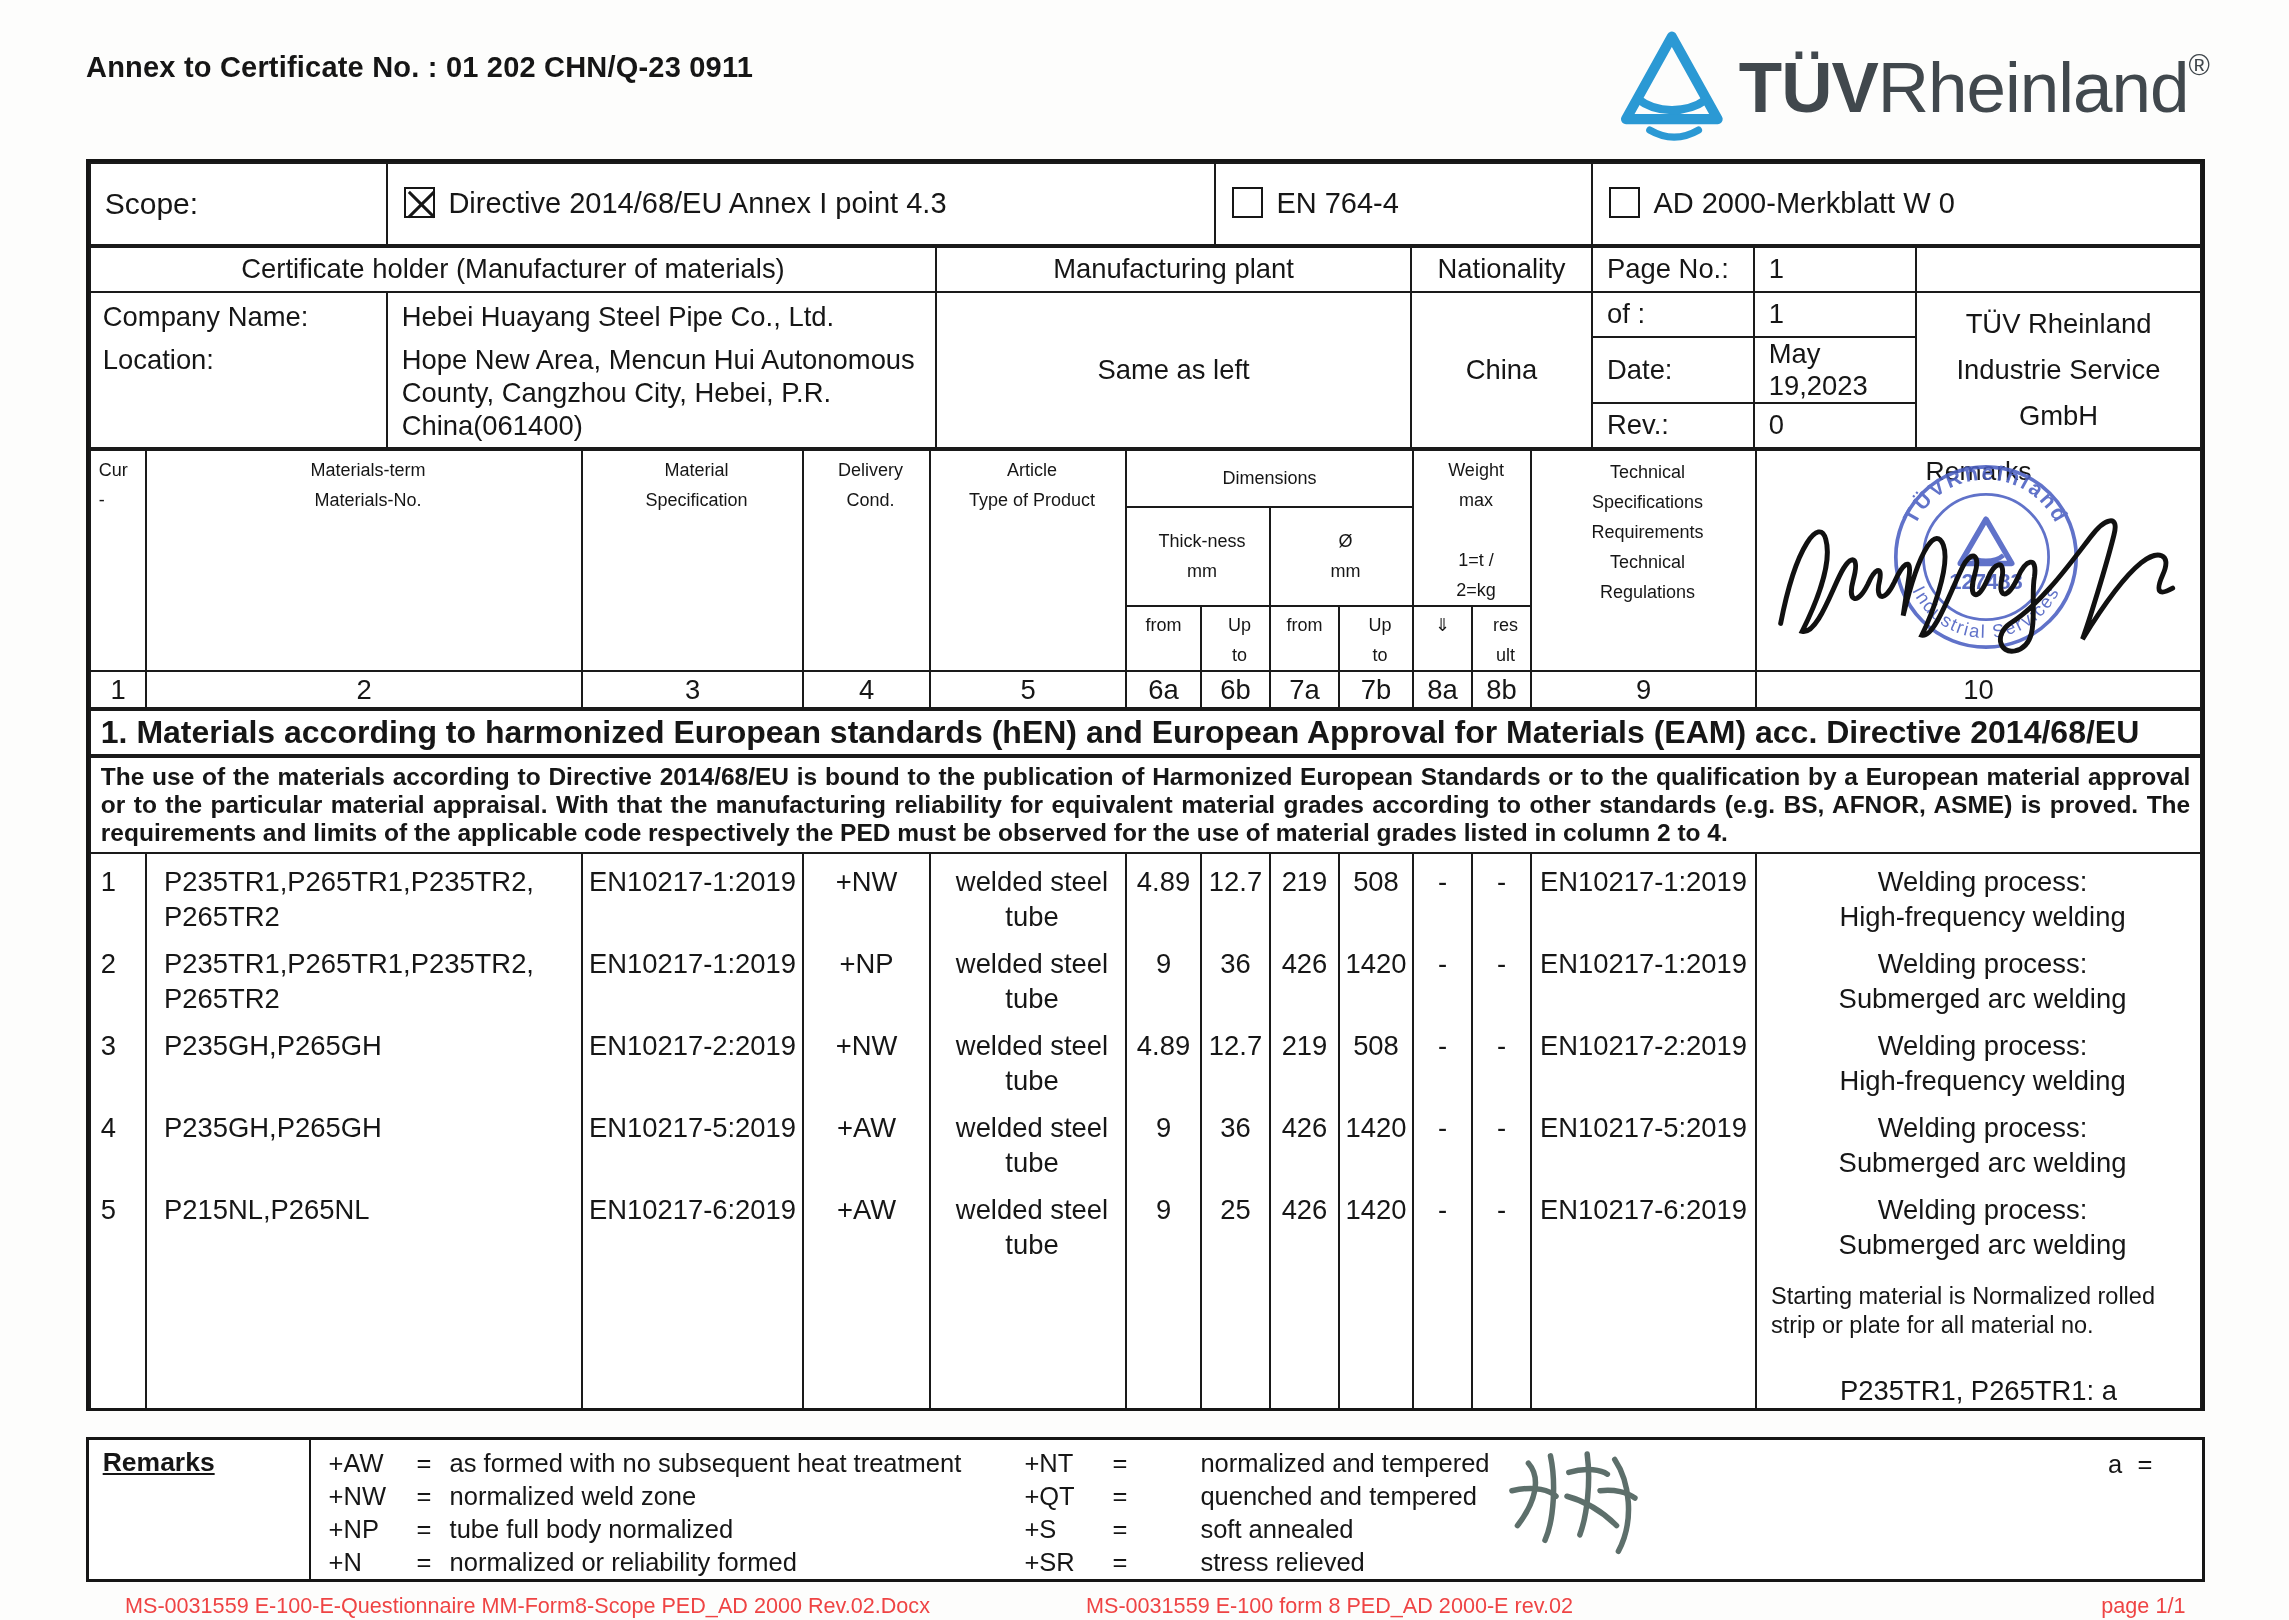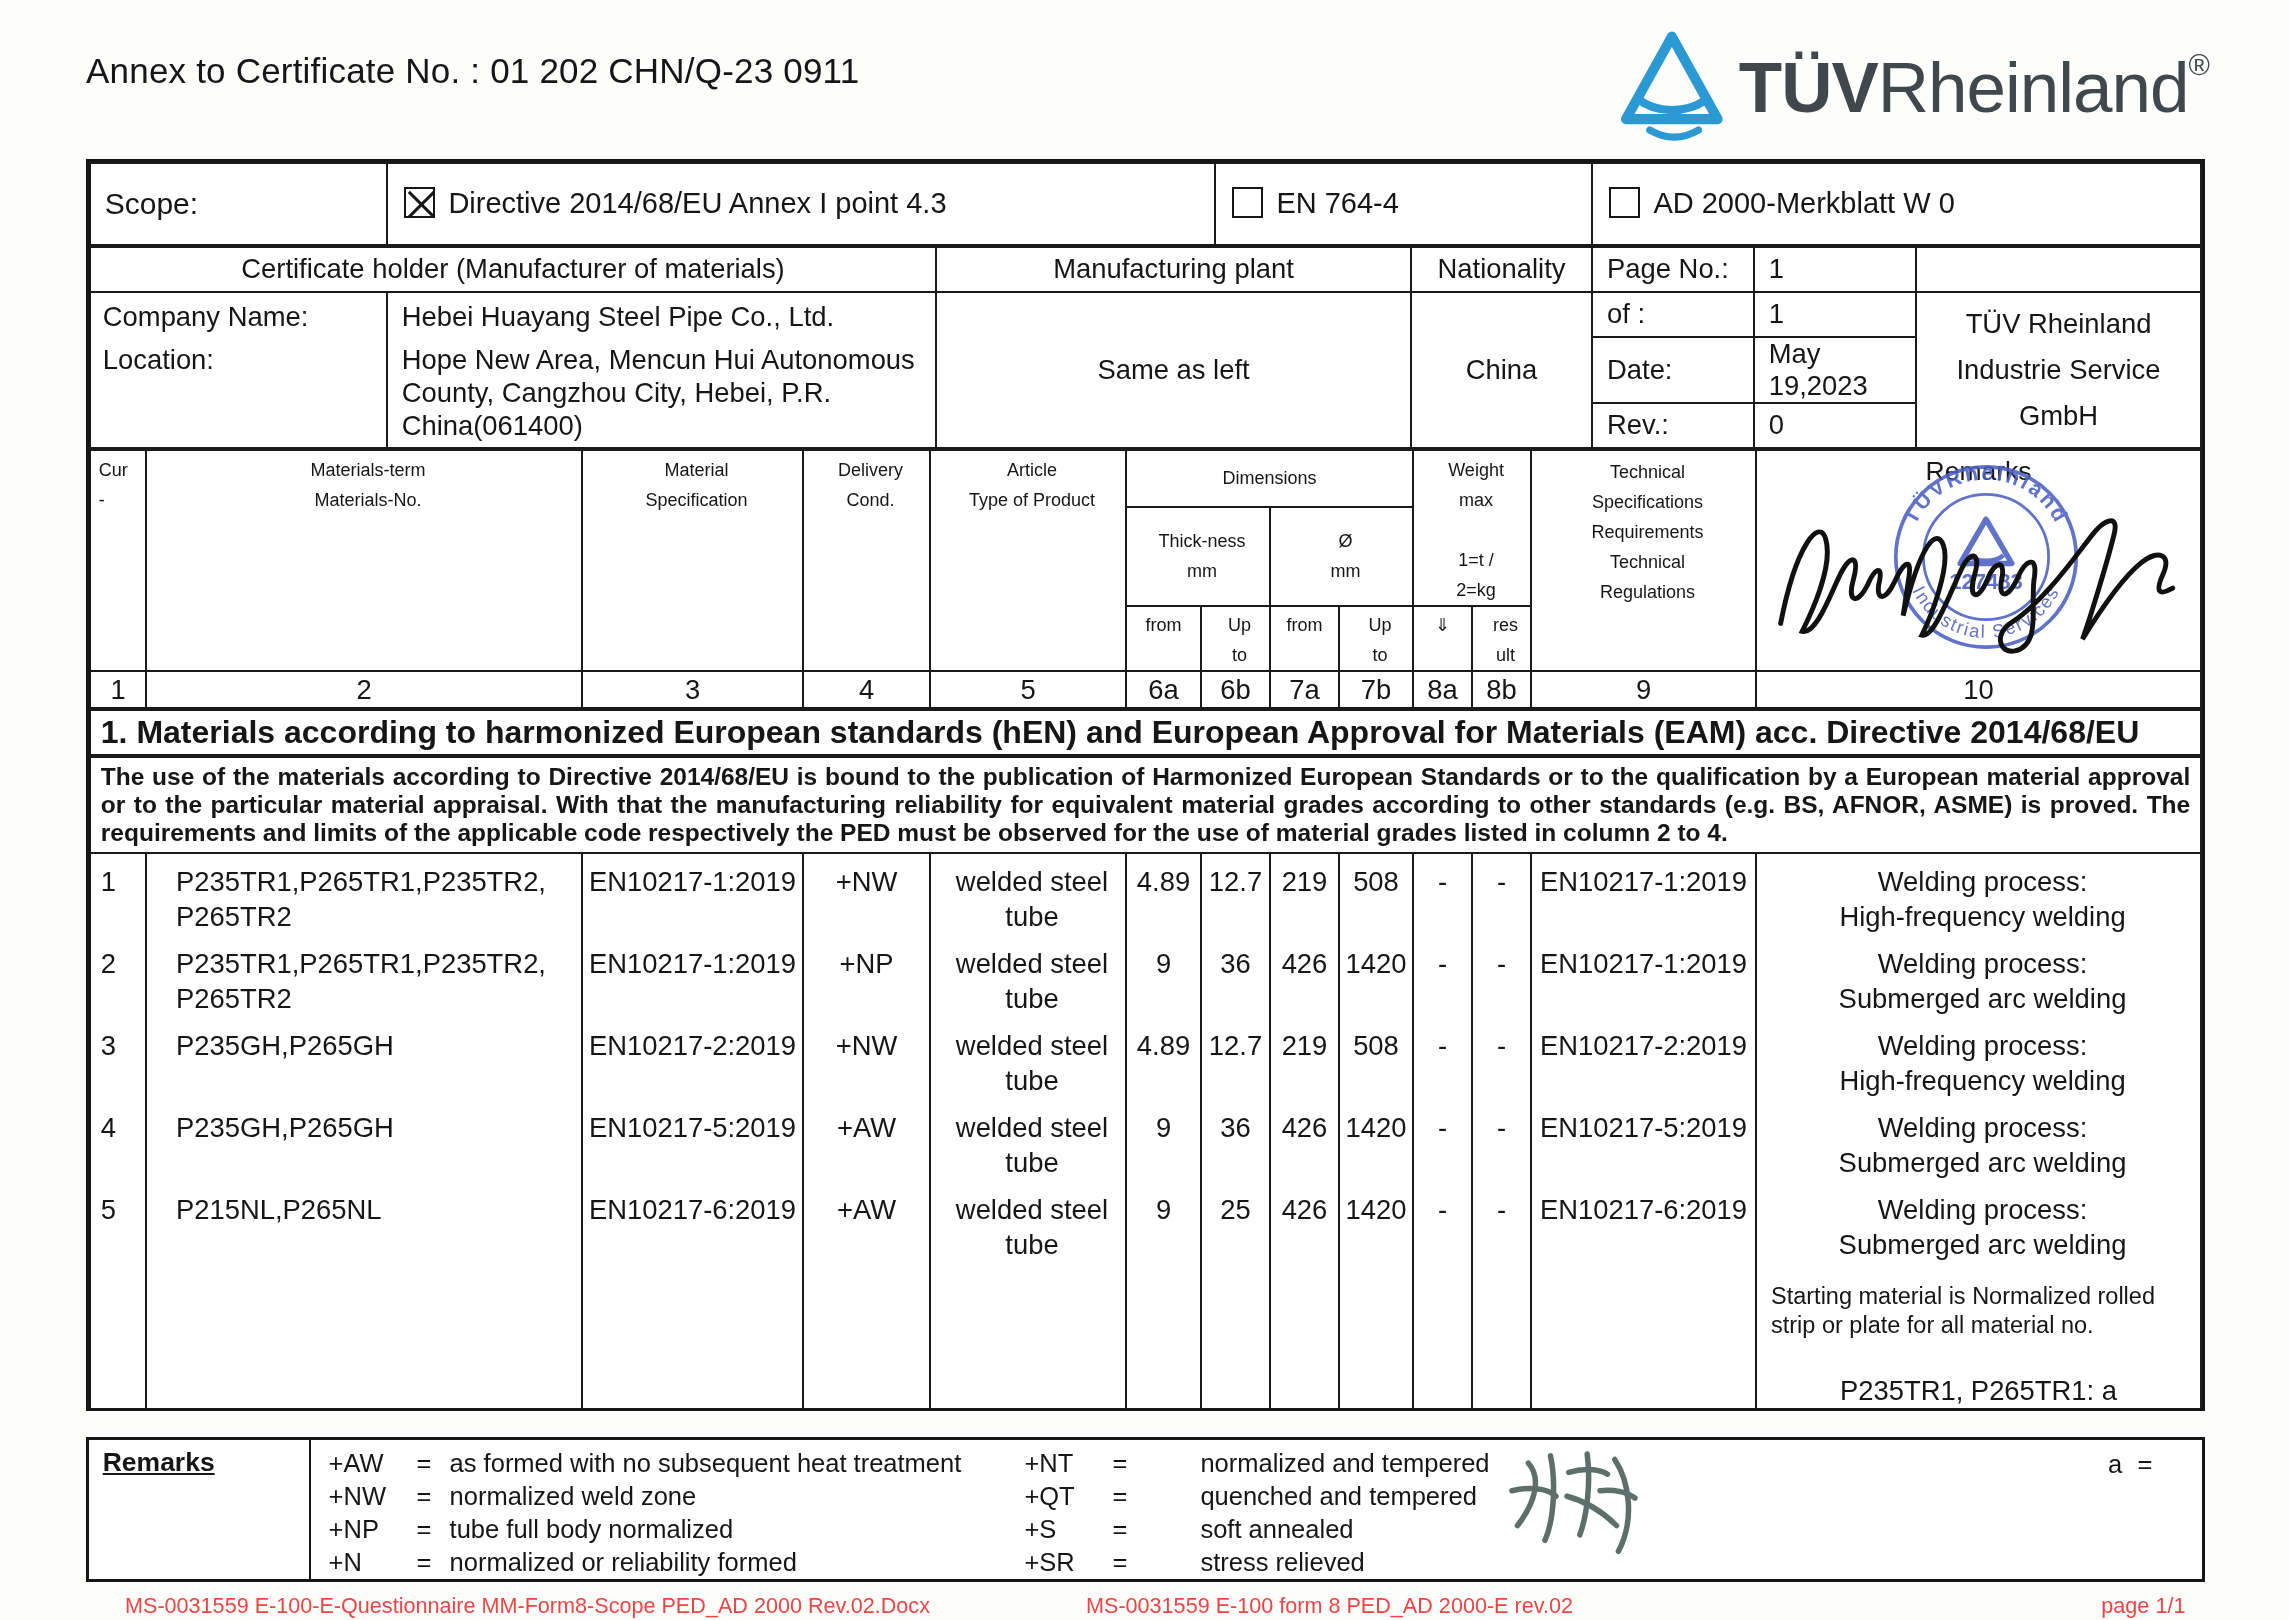--- a/index.html
+++ b/index.html
@@ -6,21 +6,21 @@
   html,body { background:#e8e8e8; }
   .page {
     position:relative; width:2290px; height:1620px; margin:0 auto;
     background:#fdfdfc; font-family:"Liberation Sans", sans-serif; color:#161616;
     overflow:hidden;
   }
   .content { margin-left:86px; width:2119px; }
 
   
   .doc-header { display:flex; justify-content:space-between; align-items:flex-start; padding-top:29px; }
-  .doc-title { font-size:35px; font-weight:normal; margin-top:21.6px; letter-spacing:0.2px; }
+  .doc-title { font-size:29px; font-weight:bold; margin-top:21.6px; letter-spacing:0.2px; }
   .logo { display:flex; align-items:center; margin-right:-3.9px; }
   .logo svg { display:block; }
   .logo-text { font-size:71px; color:#41484d; margin-left:13.7px; letter-spacing:-1px; white-space:nowrap; }
   .logo-tuv { font-weight:bold; }
   .logo-rh { font-weight:500; }
   .logo-reg { font-size:29px; vertical-align:37px; font-weight:400; }
 
   
   .main-block { border:3.9px solid #161616; margin-top:13.7px; background:#fff; }
   table { border-collapse:collapse; table-layout:fixed; width:100%; }
@@ -61,21 +61,21 @@
   
   .sect-title td { height:45px; font-size:32px; font-weight:bold; padding-left:9.8px; }
   .intro td { height:88px; font-size:24.5px; font-weight:bold; line-height:28px; padding:4.9px 9.8px; vertical-align:top; text-align:justify; }
 
   
   .data-tbl td { border-top:none; border-bottom:none; vertical-align:top; padding-top:9.8px; line-height:35px; }
   .r-std td { height:82px; }
   .r-tall td { height:90px; }
   .r-extra td { height:118px; }
   .cell-no { padding-left:9.8px; }
-  .cell-mat { padding-left:29px; }
+  .cell-mat { padding-left:17px; }
   .extra-remark { font-size:23.5px; line-height:29px; text-align:left; padding:0 14px; white-space:pre-line; }
   .extra-note { text-align:center; margin-top:33px; font-size:27.4px; }
 
   
   .legend-box { border:3.9px solid #161616; margin-top:25.5px; height:145px; display:flex; background:#fff; position:relative; }
   .legend-label { width:222px; border-right:2.9px solid #161616; padding:7.8px 0 0 13.7px; font-size:26.5px; font-weight:bold; }
   .legend-label span { text-decoration:underline; }
   .legend-content { flex:1; display:flex; padding:7.8px 25.5px 0 17.6px; position:relative; }
   .abbr-col { font-size:25.5px; line-height:33px; }
   .abbr-row { display:flex; }

